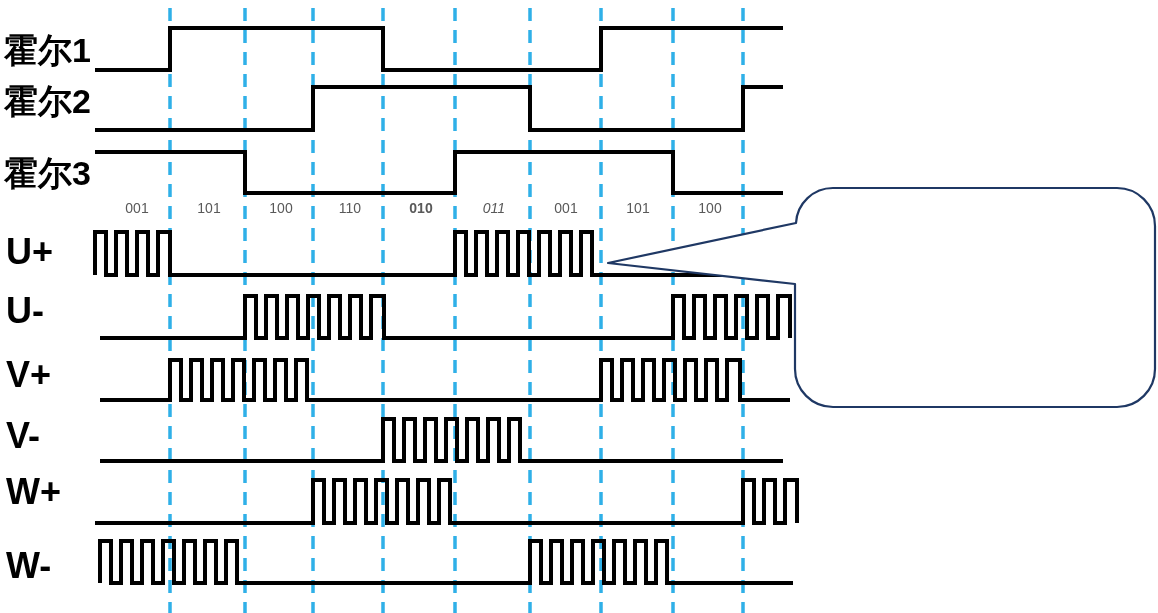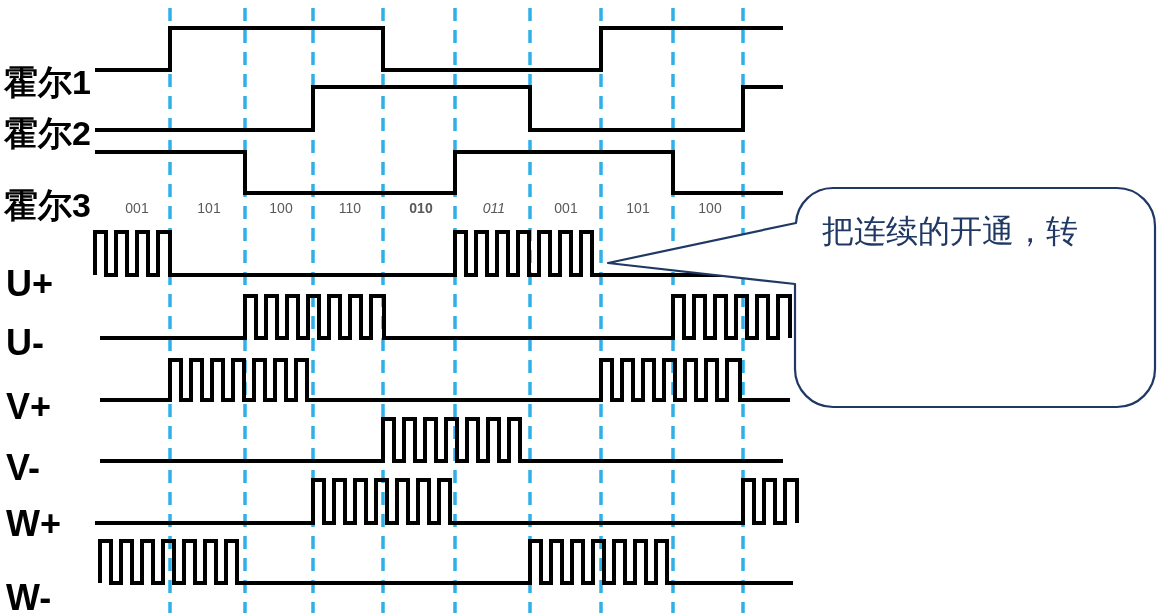--- a/index.html
+++ b/index.html
@@ -4,21 +4,20 @@
 <style>
   html,body{margin:0;padding:0;}
   body{
     width:1158px;height:613px;position:relative;background:#FFFFFF;
     font-family:"Liberation Sans",sans-serif;overflow:hidden;
   }
   #wave-svg{position:absolute;left:0;top:0;z-index:1;}
   .sig-label{
     position:absolute;z-index:2;font-weight:bold;color:#000000;line-height:1;
     white-space:nowrap;
-    margin-top:32px;
   }
   .hall{font-size:34px;left:4px;letter-spacing:0px;}
   .phase{font-size:36px;left:6px;}
   .code{
     position:absolute;z-index:2;top:201px;width:60px;text-align:center;
     font-size:14px;color:#595959;line-height:1;
   }
   .callout-text{
     position:absolute;z-index:3;left:822px;top:207px;
     font-size:32px;line-height:48px;color:#1F3864;
@@ -68,14 +67,13 @@
 <div class="code" style="left:179px;">101</div>
 <div class="code" style="left:251px;">100</div>
 <div class="code" style="left:320px;">110</div>
 <div class="code" style="left:391px;font-weight:bold;">010</div>
 <div class="code" style="left:464px;font-style:italic;">011</div>
 <div class="code" style="left:536px;">001</div>
 <div class="code" style="left:608px;">101</div>
 <div class="code" style="left:680px;">100</div>
 
 <div class="callout-text">
-  <div>把连续的开通，转</div>
 </div>
 
 </body></html>

